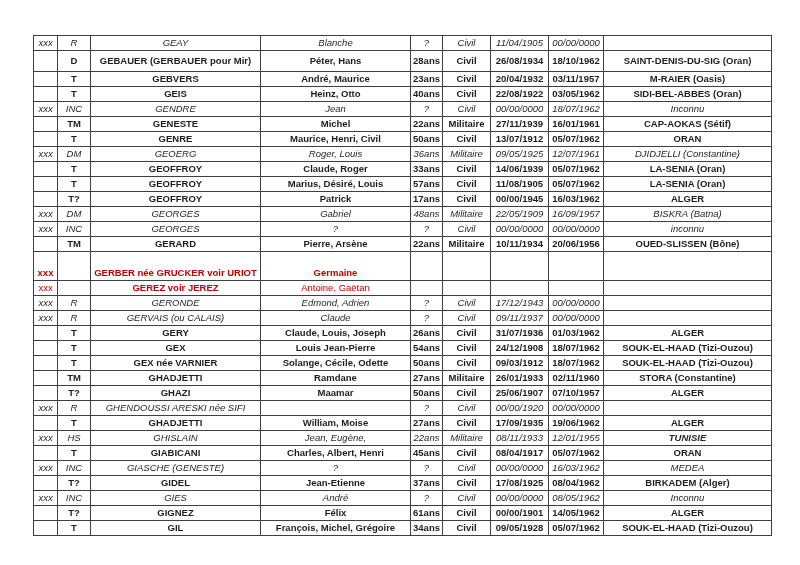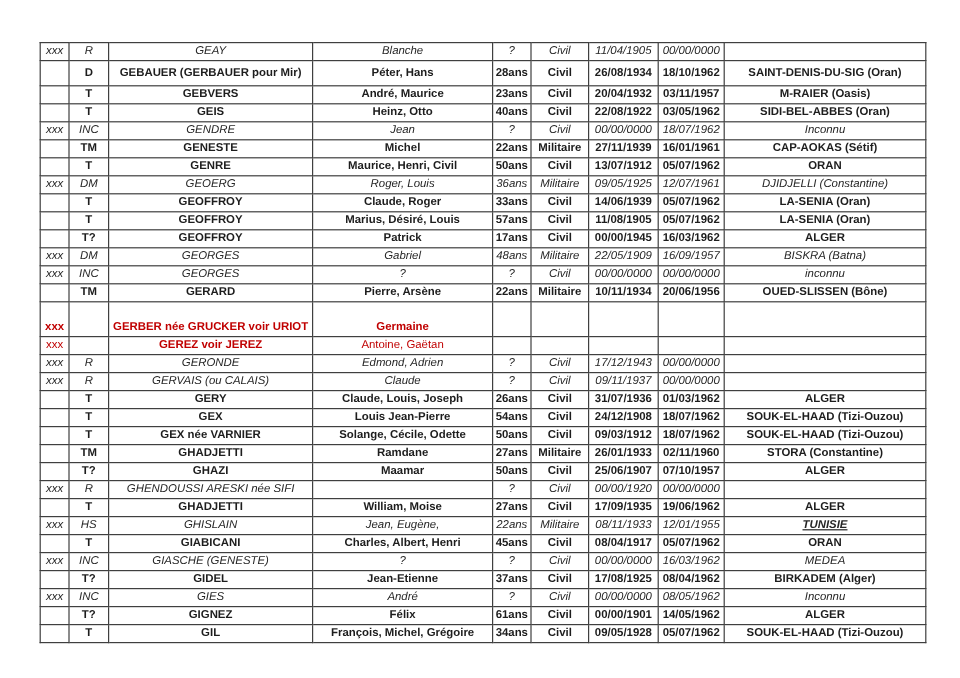--- a/index.html
+++ b/index.html
@@ -25,21 +25,21 @@
     vertical-align:middle;
     color:#1d1d1d;
     white-space:nowrap;
     overflow:hidden;
   }
   td.left{text-align:left;padding-left:5px;}
   tr.b td{font-weight:700;}
   tr.i td{font-style:italic;color:#262626;}
   tr.red td{color:#C00000;}
   td.bold{font-weight:700;}
-  td.redbold{color:#C00000;font-weight:700;text-decoration:underline;}
+  td.redbold{color:#C00000;font-weight:700;}
   tr.tall2 td{height:20px;}
   tr.tall td{height:26px;vertical-align:bottom;padding-bottom:2px;}
 </style>
 </head>
 <body>
 
 <div class="page">
   <table class="register">
     <colgroup>
         <col style="width: 24px;">

